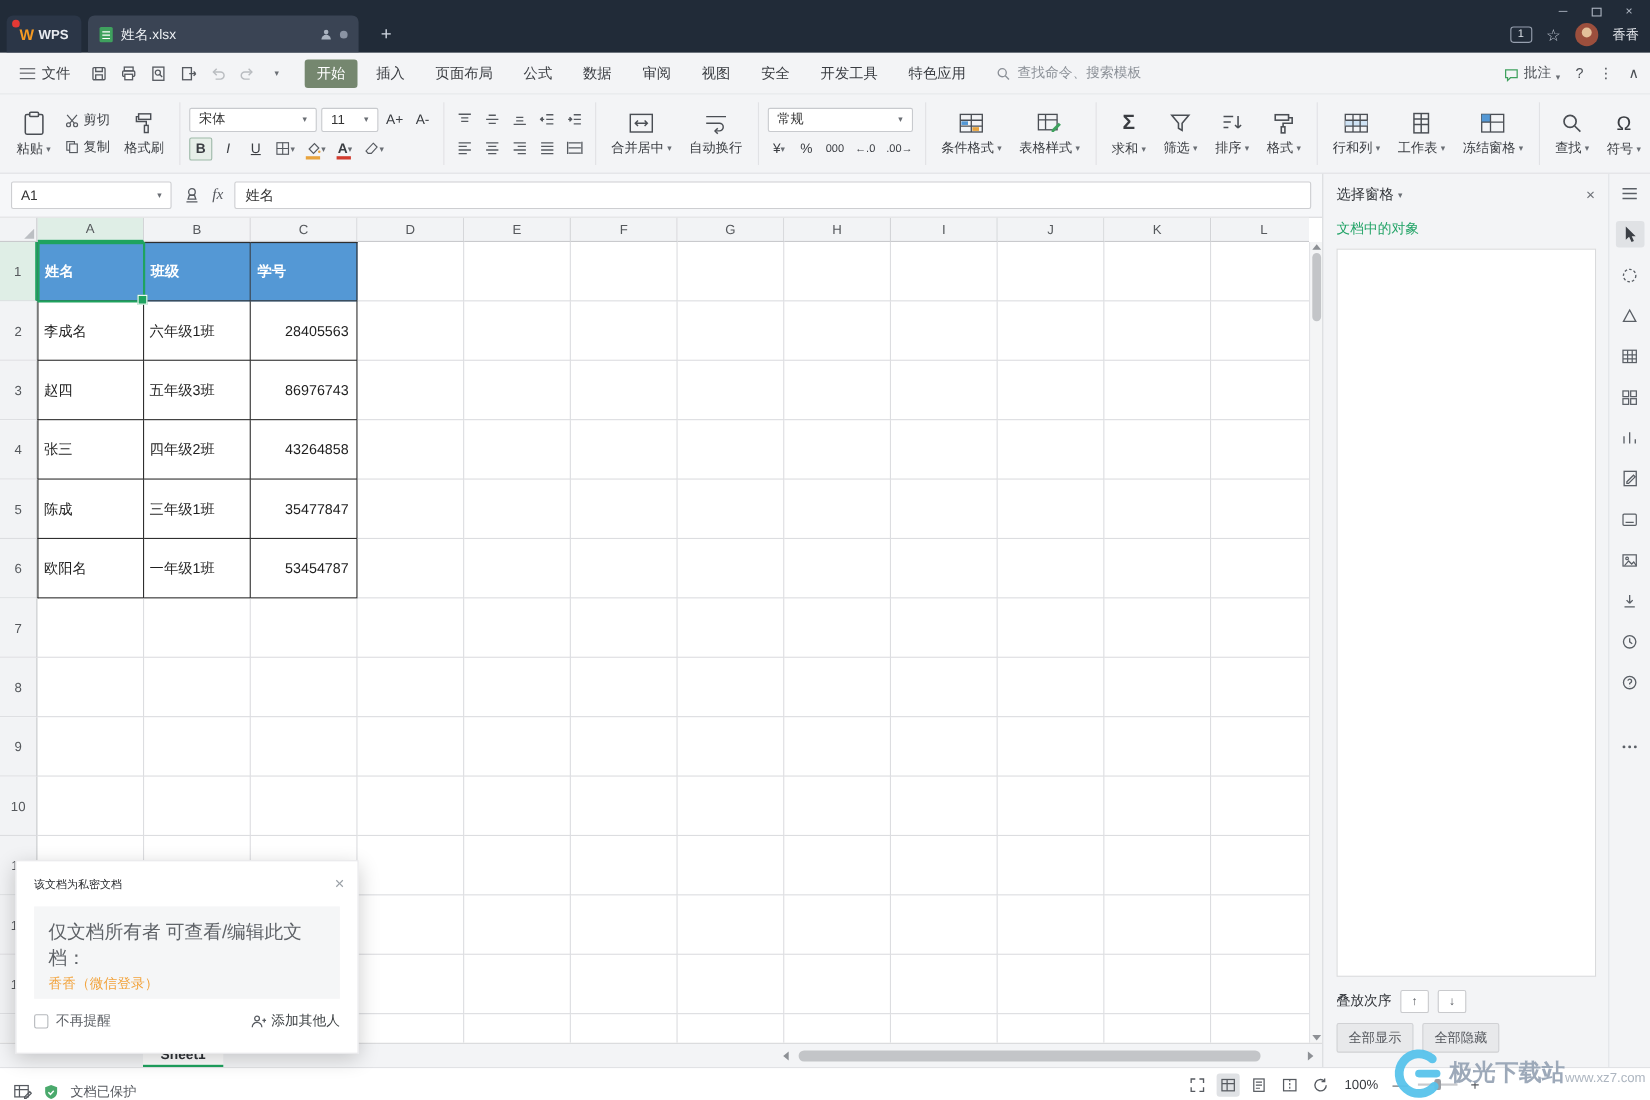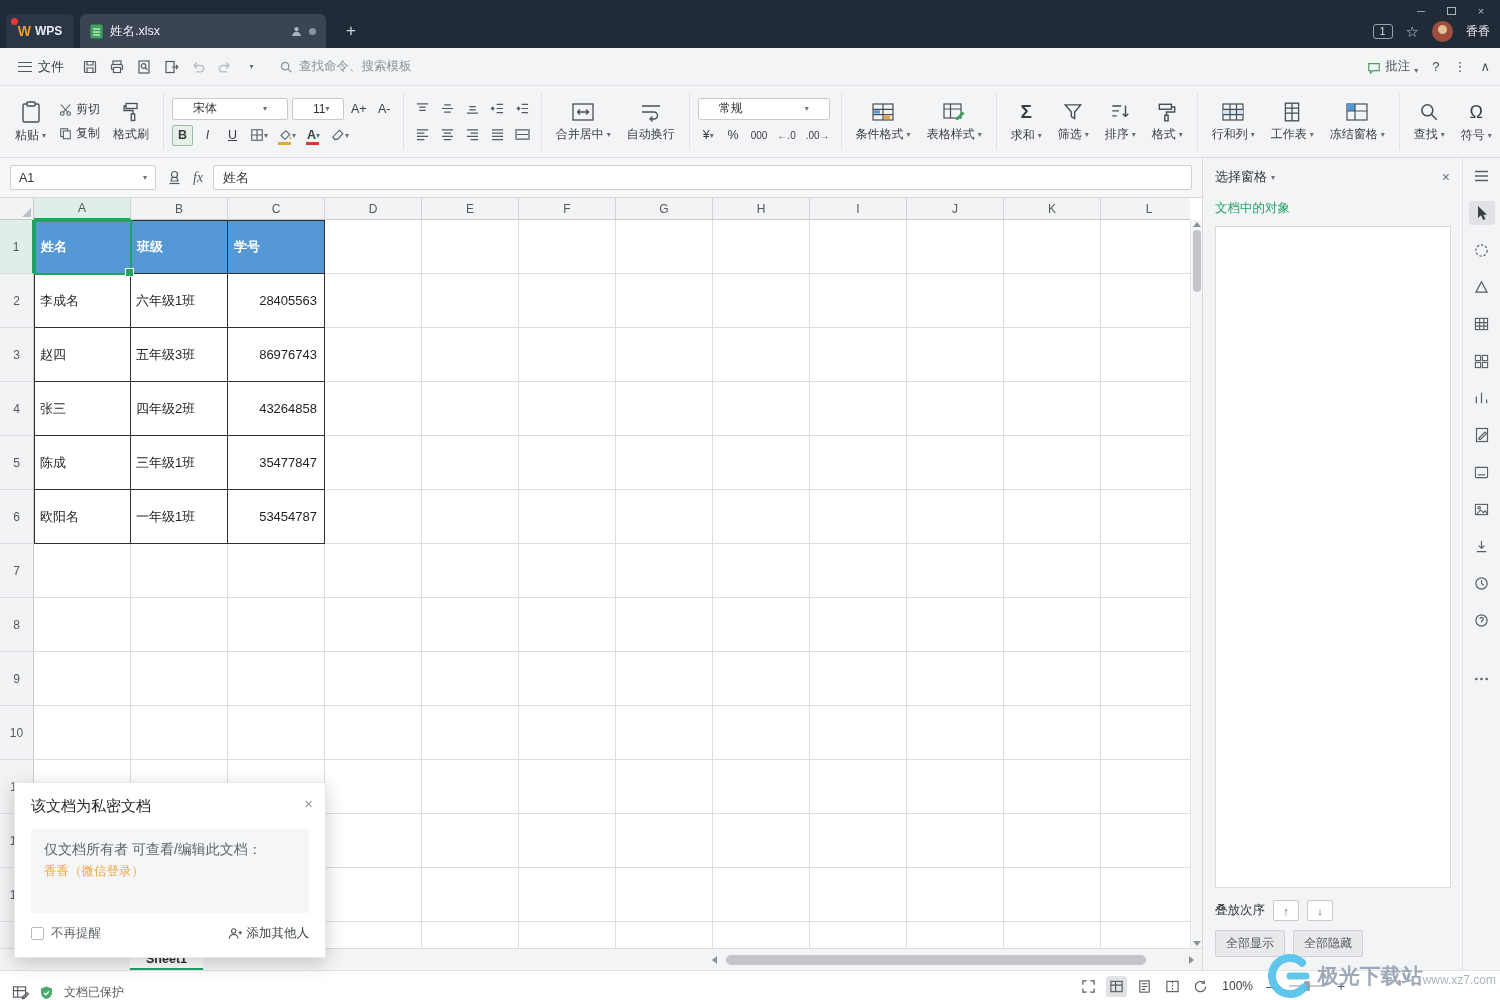--- a/index.html
+++ b/index.html
@@ -40,21 +40,21 @@
 .dd{font-size:8px;color:#6a6e74}
 
 #ribbon{position:absolute;left:0;top:86px;width:1500px;height:72px;background:#f3f4f6;border-bottom:1px solid #dcdde0;display:flex;align-items:stretch;padding:4px 6px}
 .gsep{width:1px;background:#e1e2e5;margin:3px 5px;flex:0 0 1px}
 .rgroup{display:flex;align-items:center;gap:4px;padding:0 3px}
 .rbig{display:flex;flex-direction:column;align-items:center;justify-content:center;gap:3px;padding:2px 6px;border-radius:3px}
 .rlabel{font-size:12px;color:#3a3d42;display:flex;align-items:center;gap:3px;white-space:nowrap}
 .rsmall{display:flex;align-items:center;gap:4px;font-size:12px;color:#3a3d42;padding:1px 3px;white-space:nowrap}
 .fcol{display:flex;flex-direction:column;justify-content:center;gap:5px}
 .frow{display:flex;align-items:center;gap:4px}
-.combo{display:flex;align-items:center;justify-content:space-between;background:#fff;border:1px solid #c8cace;border-radius:2px;height:22px;padding:0 20px;font-size:12px;color:#333}
+.combo{display:flex;align-items:center;justify-content:space-between;background:#fff;border:1px solid #c8cace;border-radius:2px;height:22px;padding:0 8px;font-size:12px;color:#333}
 .sbtn{display:flex;align-items:center;justify-content:center;height:21px;min-width:21px;border-radius:2px;font-size:12.5px;color:#3a3d42;padding:0 3px}
 .sbtn.on{border:1px solid #9db9a8;background:#e7efe9;font-weight:bold}
 .bold{font-weight:bold}.ital{font-style:italic}.undl{text-decoration:underline}
 .acolor{position:relative;font-weight:bold}
 .acolor::after{content:"";position:absolute;left:3px;bottom:1px;width:13px;height:3px;background:#d23b2e}
 .afill::after{background:#e8a33d}
 .numtxt{font-size:10px;letter-spacing:0;color:#3a3d42}
 
 #formulabar{position:absolute;left:0;top:158px;width:1202px;height:40px;background:#f6f7f9;border-bottom:1px solid #d9dadc;display:flex;align-items:center;gap:10px;padding:0 10px}
 .namebox{width:146px;height:25px;background:#fff;border:1px solid #cdced1;border-radius:2px;display:flex;align-items:center;justify-content:space-between;padding:0 8px;font-size:12.5px}
@@ -110,24 +110,24 @@
 .stleft{display:flex;align-items:center;gap:10px;font-size:12px;color:#55585e}
 .stright{position:absolute;right:150px;top:0;height:30px;display:flex;align-items:center;gap:7px}
 .vbtn{width:21px;height:21px;display:flex;align-items:center;justify-content:center;border-radius:3px}
 .vbtn.on{background:#e0e2e5}
 .zoomtxt{font-size:12px;color:#3a3d42;margin:0 4px}
 .zbtn{width:18px;height:18px;display:flex;align-items:center;justify-content:center;font-size:14px;color:#55585e}
 .ztrack{width:36px;height:2px;background:#c9cacd;position:relative}
 .zthumb{position:absolute;left:15px;top:-4px;width:6px;height:10px;background:#9a9da2;border-radius:2px}
 
 #dialog{position:absolute;left:14px;top:782px;width:312px;height:176px;background:#fff;border:1px solid #e6e7e9;box-shadow:0 5px 18px rgba(0,0,0,.20);z-index:50;padding:14px 16px}
-.dtitle{font-size:15px;color:#26282c}
+.dtitle{font-size:10px;color:#26282c}
 .dclose{position:absolute;right:12px;top:12px;color:#9aa0a6;font-size:15px}
 .dbox{margin-top:13px;background:#f5f6f7;padding:12px 13px;height:84px}
-.dline{font-size:14px;color:#5f6368}
+.dline{font-size:17px;color:#5f6368}
 .dlink{margin-top:4px;font-size:12.5px;color:#f2a33c}
 .dfoot{margin-top:12px;display:flex;align-items:center;font-size:12.5px;color:#5f6368}
 .chk{width:13px;height:13px;border:1px solid #b5b8bc;border-radius:2px;background:#fff;margin-right:7px}
 .dadd{margin-left:auto;display:flex;align-items:center;gap:5px;color:#3c4043}
 
 #watermark{position:absolute;right:4px;bottom:-2px;z-index:60;display:flex;align-items:center;gap:2px;opacity:.95}
 .wmtext{display:flex;flex-direction:row;line-height:1.05}
 .wmsite{font-size:21px;font-weight:bold;color:#98a5b6}
 .wmurl{font-size:12px;color:#a9b2bd;align-self:flex-end}
 </style>
@@ -209,20 +209,32 @@
       </div>
     <div class="qbtn">
         <svg width="16" height="16" viewBox="0 0 16 16" fill="none" stroke="#b9bcc0" stroke-width="1.3">
           <path d="M11.5 6.5h-6a3.2 3.2 0 1 0 0 6.4H10"></path>
           <path d="M9 3.5l3 3-3 3"></path>
         </svg>
       </div>
     <div class="qbtn">
         <span class="dd">▾</span>
       </div>
+  </div>
+  <div class="mtabs">
+    <span class="mtab active">开始</span>
+    <span class="mtab">插入</span>
+    <span class="mtab">页面布局</span>
+    <span class="mtab">公式</span>
+    <span class="mtab">数据</span>
+    <span class="mtab">审阅</span>
+    <span class="mtab">视图</span>
+    <span class="mtab">安全</span>
+    <span class="mtab">开发工具</span>
+    <span class="mtab">特色应用</span>
   </div>
   <div class="msearch">
     <svg width="14" height="14" viewBox="0 0 16 16" fill="none" stroke="#8b9097" stroke-width="1.4">
         <circle cx="7" cy="7" r="4.2"></circle>
         <path d="M10.2 10.2L14 14"></path>
       </svg>
     <span>查找命令、搜索模板</span>
   </div>
   <div class="mright">
     <span class="lbl">

